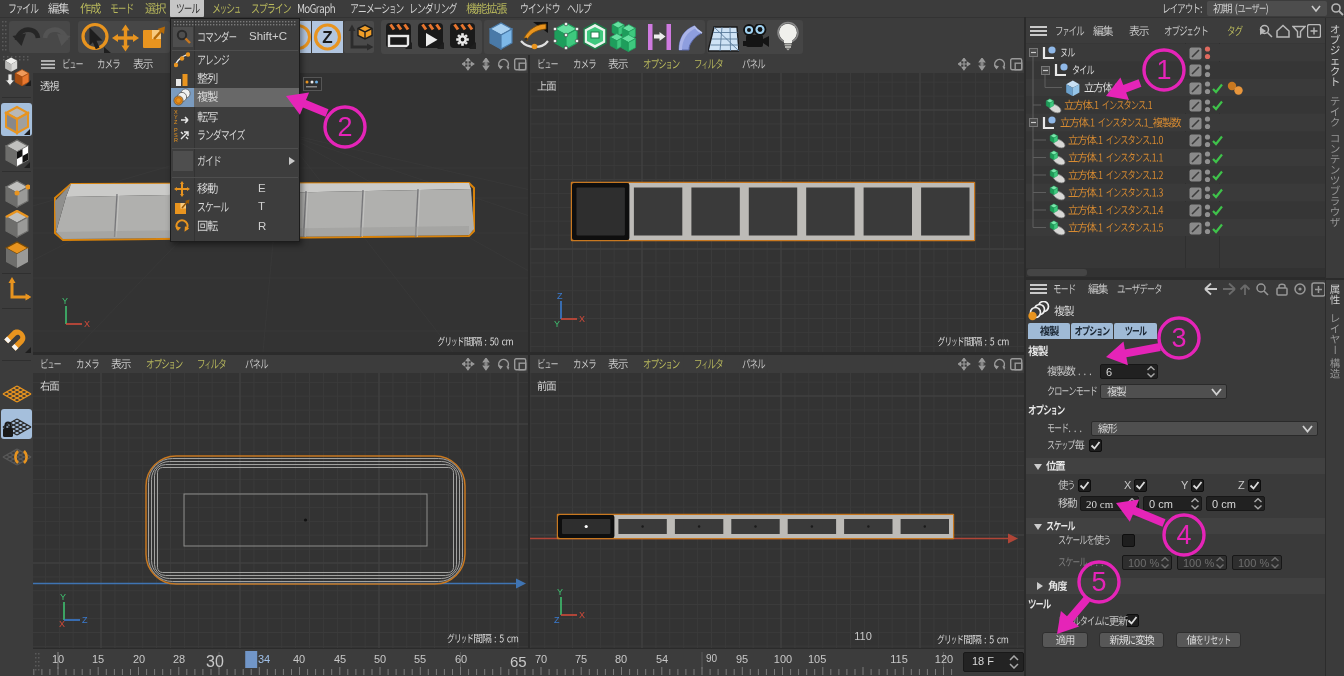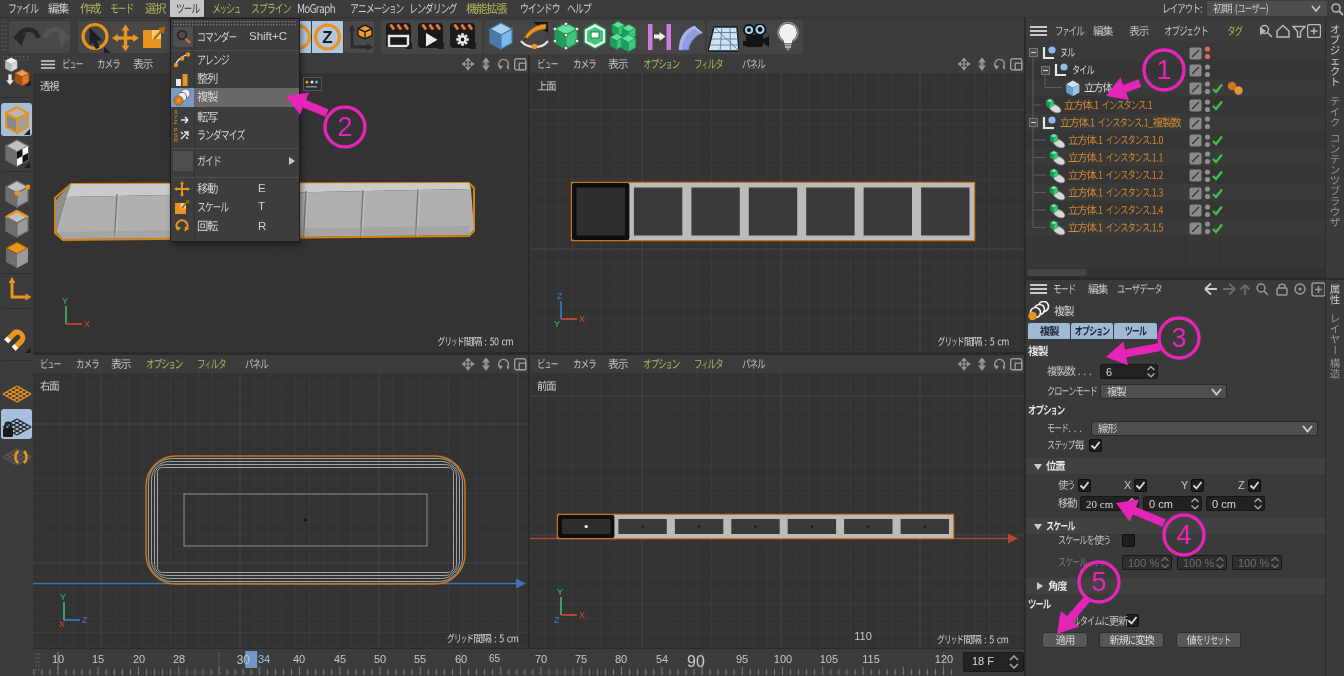--- a/index.html
+++ b/index.html
@@ -722,37 +722,37 @@
       <path d="M902.5 19 V25" stroke="#7a7a7a"></path>
       <path d="M910.5 17 V25" stroke="#7a7a7a"></path>
       <path d="M918.6 19 V25" stroke="#7a7a7a"></path>
     </g>
     <rect x="212.2" y="1" width="12" height="17" fill="#7196c8"></rect>
   </svg>
 <div style="position:absolute;left:43px;top:653px;width:30px;text-align:center;font-size:11px;color:#c8c8c8;z-index:6">10</div>
 <div style="position:absolute;left:83px;top:653px;width:30px;text-align:center;font-size:11px;color:#c8c8c8;z-index:6">15</div>
 <div style="position:absolute;left:124px;top:653px;width:30px;text-align:center;font-size:11px;color:#c8c8c8;z-index:6">20</div>
 <div style="position:absolute;left:164px;top:653px;width:30px;text-align:center;font-size:11px;color:#c8c8c8;z-index:6">28</div>
-<div style="position:absolute;left:220px;top:653px;width:30px;text-align:right;font-size:12px;color:#c8c8c8;z-index:6">30</div>
+<div style="position:absolute;left:200px;top:653px;width:30px;text-align:center;font-size:16px;color:#c8c8c8;z-index:6">30</div>
 <div style="position:absolute;left:284px;top:653px;width:30px;text-align:center;font-size:11px;color:#c8c8c8;z-index:6">40</div>
 <div style="position:absolute;left:325px;top:653px;width:30px;text-align:center;font-size:11px;color:#c8c8c8;z-index:6">45</div>
 <div style="position:absolute;left:365px;top:653px;width:30px;text-align:center;font-size:11px;color:#c8c8c8;z-index:6">50</div>
 <div style="position:absolute;left:405px;top:653px;width:30px;text-align:center;font-size:11px;color:#c8c8c8;z-index:6">55</div>
 <div style="position:absolute;left:446px;top:653px;width:30px;text-align:center;font-size:11px;color:#c8c8c8;z-index:6">60</div>
-<div style="position:absolute;left:470px;top:653px;width:30px;text-align:right;font-size:10px;color:#c8c8c8;z-index:6">65</div>
+<div style="position:absolute;left:510px;top:653px;width:30px;text-align:left;font-size:15px;color:#c8c8c8;z-index:6">65</div>
 <div style="position:absolute;left:526px;top:653px;width:30px;text-align:center;font-size:11px;color:#c8c8c8;z-index:6">70</div>
 <div style="position:absolute;left:566px;top:653px;width:30px;text-align:center;font-size:11px;color:#c8c8c8;z-index:6">75</div>
 <div style="position:absolute;left:606px;top:653px;width:30px;text-align:center;font-size:11px;color:#c8c8c8;z-index:6">80</div>
 <div style="position:absolute;left:647px;top:653px;width:30px;text-align:center;font-size:11px;color:#c8c8c8;z-index:6">54</div>
-<div style="position:absolute;left:687px;top:653px;width:30px;text-align:left;font-size:16px;color:#c8c8c8;z-index:6">90</div>
+<div style="position:absolute;left:687px;top:653px;width:30px;text-align:right;font-size:10px;color:#c8c8c8;z-index:6">90</div>
 <div style="position:absolute;left:727px;top:653px;width:30px;text-align:center;font-size:11px;color:#c8c8c8;z-index:6">95</div>
 <div style="position:absolute;left:768px;top:653px;width:30px;text-align:center;font-size:11px;color:#c8c8c8;z-index:6">100</div>
-<div style="position:absolute;left:808px;top:653px;width:30px;text-align:right;font-size:11px;color:#c8c8c8;z-index:6">105</div>
+<div style="position:absolute;left:808px;top:653px;width:30px;text-align:left;font-size:11px;color:#c8c8c8;z-index:6">105</div>
 <div style="position:absolute;left:848px;top:630px;width:30px;text-align:center;font-size:11px;color:#c8c8c8;z-index:6">110</div>
-<div style="position:absolute;left:856px;top:653px;width:30px;text-align:center;font-size:11px;color:#c8c8c8;z-index:6">115</div>
+<div style="position:absolute;left:884px;top:653px;width:30px;text-align:center;font-size:11px;color:#c8c8c8;z-index:6">115</div>
 <div style="position:absolute;left:929px;top:653px;width:30px;text-align:center;font-size:11px;color:#c8c8c8;z-index:6">120</div>
 <div style="position:absolute;left:258px;top:653px;font-size:11px;color:#9fc0e8;z-index:7">34</div>
 <div style="position:absolute;left:963px;top:652px;width:61px;height:20px;background:#232323;border:1px solid #191919;border-radius:2px;"></div>
 <div style="position:absolute;left:972px;top:655px;font-size:11px;color:#d8d8d8;z-index:6">18 F</div>
 <svg style="position:absolute;left:1008px;top:655px;z-index:6;" width="12" height="14" viewBox="0 0 12 14">
     <g stroke="#a8a8a8" stroke-width="1.5" fill="none">
       <path d="M2 5 L6 1 L10 5"></path>
       <path d="M2 9 L6 13 L10 9"></path>
     </g>
   </svg>

